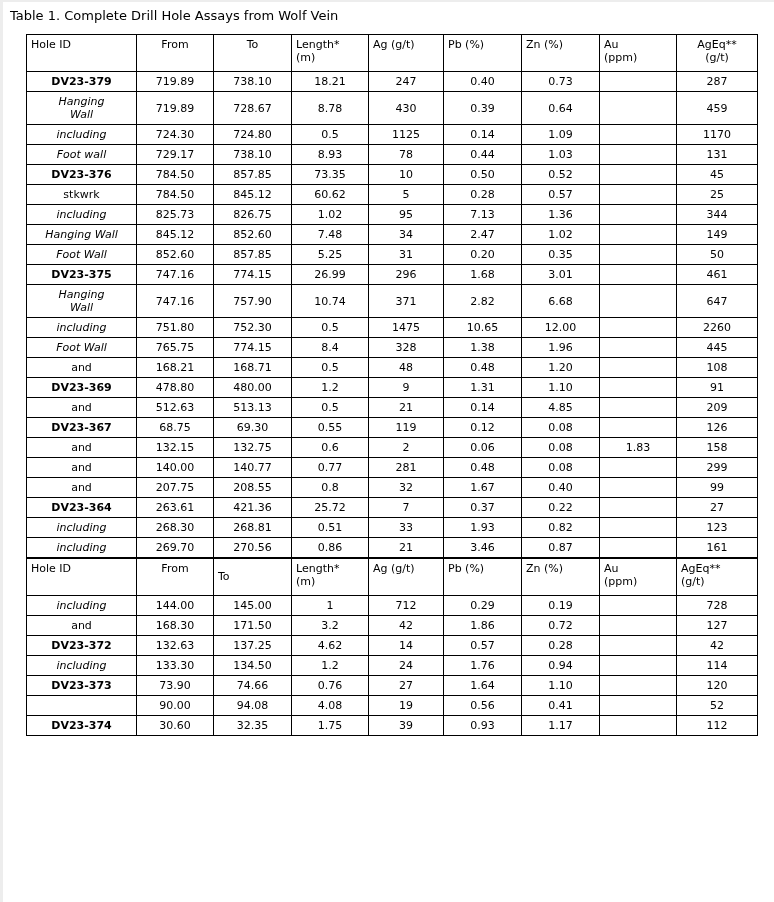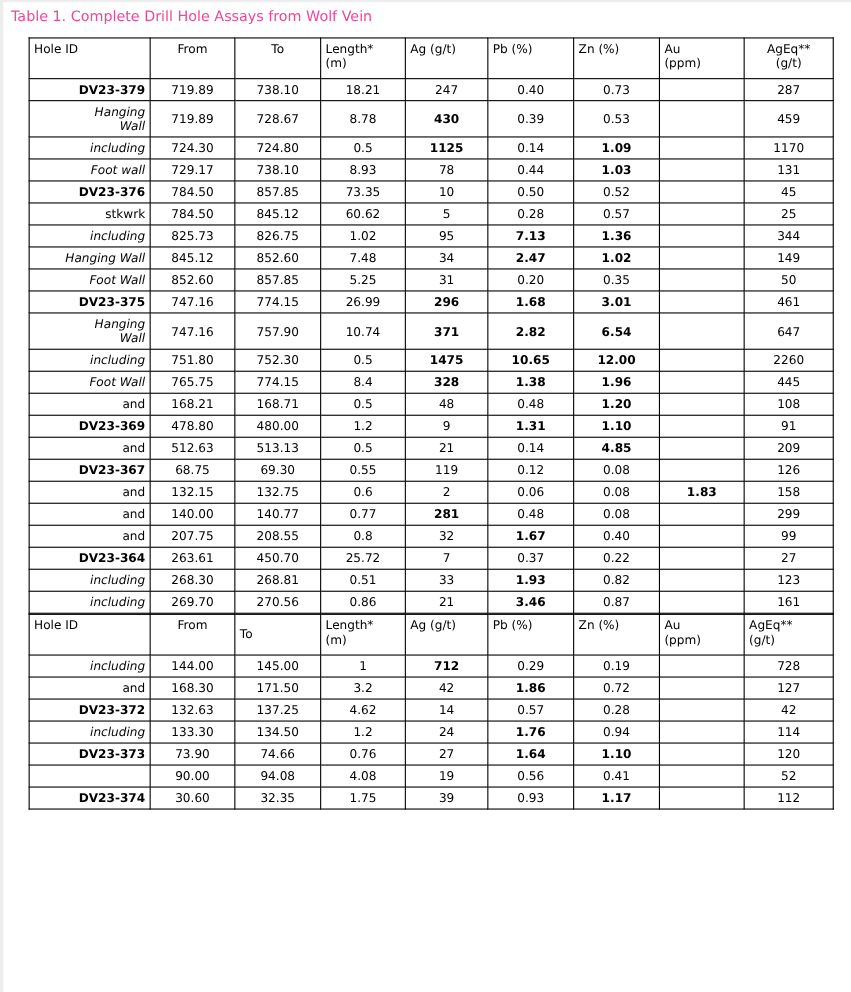--- a/index.html
+++ b/index.html
@@ -10,21 +10,21 @@
     font-family: "DejaVu Sans", "Liberation Sans", sans-serif;
     position: relative;
     overflow: hidden;
   }
   .edge-left { position: absolute; left: 0; top: 0; width: 3px; height: 902px; background: #ededed; }
   .edge-top  { position: absolute; left: 0; top: 0; width: 774px; height: 2px; background: #ededed; }
   .content { padding: 8px 10px 0 10px; }
 
   .tbl-title {
     font-size: 13px;
-    color: #ec4899;
+    color: #000000;
     margin: 0 0 11px 0;
     font-weight: normal;
   }
   .title2 { margin-top: 40px; margin-bottom: 12px; }
 
   table.assay-table {
     border-collapse: collapse;
     table-layout: fixed;
     width: 731px;
     margin-left: 16px;
@@ -41,24 +41,24 @@
     padding: 3px 4px 5px 4px;
     white-space: pre-line;
     height: 28px;
   }
   .assay-table td {
     text-align: center;
     vertical-align: middle;
     padding: 3px 4px;
     white-space: pre-line;
   }
-  .assay-table td.label { text-align: right; }
+  .assay-table td.label { text-align: center; }
   tr.hole td.label { font-weight: bold; }
   tr.italic td.label { font-style: italic; }
-  td.b { font-weight: bold; }
+  td.b { font-weight: normal; }
 
   
   table.t1 th:nth-child(2), table.t1 th:nth-child(3), table.t1 th:nth-child(9) { text-align: center; }
   table.t2 th:nth-child(2) { text-align: center; }
   table.t2 th:nth-child(3) { vertical-align: middle; text-align: left; }
 </style>
 </head>
 <body>
 
 <div class="edge-top"></div>
@@ -109,21 +109,21 @@
           <td>287</td>
         </tr>
         <tr class="italic">
           <td class="label">Hanging
 Wall</td>
           <td>719.89</td>
           <td>728.67</td>
           <td>8.78</td>
           <td class="b">430</td>
           <td>0.39</td>
-          <td>0.53</td>
+          <td>0.64</td>
           <td></td>
           <td>459</td>
         </tr>
         <tr class="italic">
           <td class="label">including</td>
           <td>724.30</td>
           <td>724.80</td>
           <td>0.5</td>
           <td class="b">1125</td>
           <td>0.14</td>
@@ -209,21 +209,21 @@
           <td>461</td>
         </tr>
         <tr class="italic">
           <td class="label">Hanging
 Wall</td>
           <td>747.16</td>
           <td>757.90</td>
           <td>10.74</td>
           <td class="b">371</td>
           <td class="b">2.82</td>
-          <td class="b">6.54</td>
+          <td class="b">6.68</td>
           <td></td>
           <td>647</td>
         </tr>
         <tr class="italic">
           <td class="label">including</td>
           <td>751.80</td>
           <td>752.30</td>
           <td>0.5</td>
           <td class="b">1475</td>
           <td class="b">10.65</td>
@@ -315,21 +315,21 @@
           <td>0.8</td>
           <td>32</td>
           <td class="b">1.67</td>
           <td>0.40</td>
           <td></td>
           <td>99</td>
         </tr>
         <tr class="hole">
           <td class="label">DV23-364</td>
           <td>263.61</td>
-          <td>450.70</td>
+          <td>421.36</td>
           <td>25.72</td>
           <td>7</td>
           <td>0.37</td>
           <td>0.22</td>
           <td></td>
           <td>27</td>
         </tr>
         <tr class="italic">
           <td class="label">including</td>
           <td>268.30</td>

